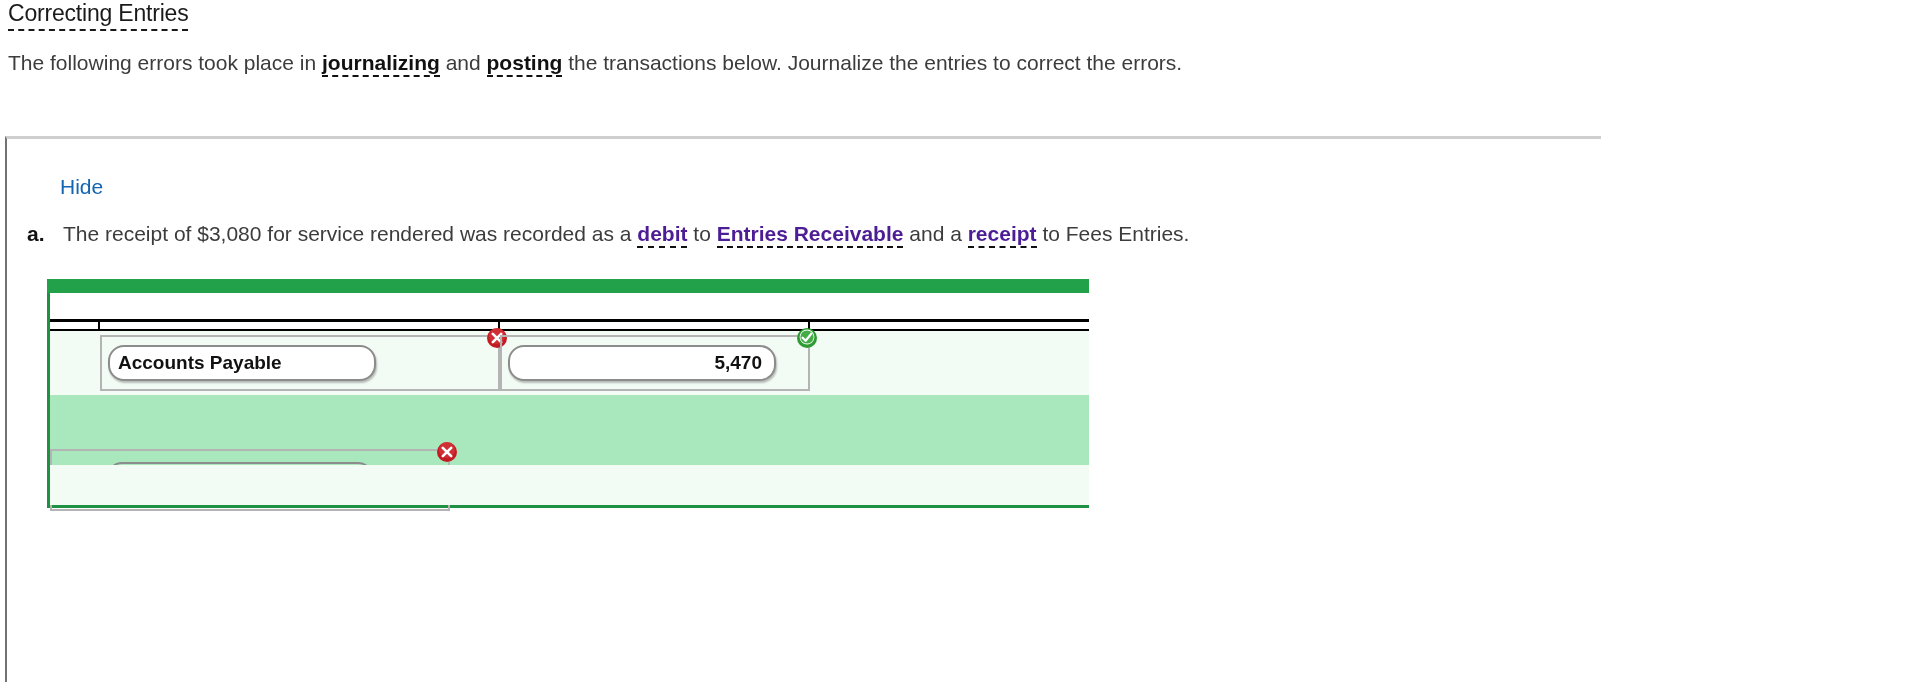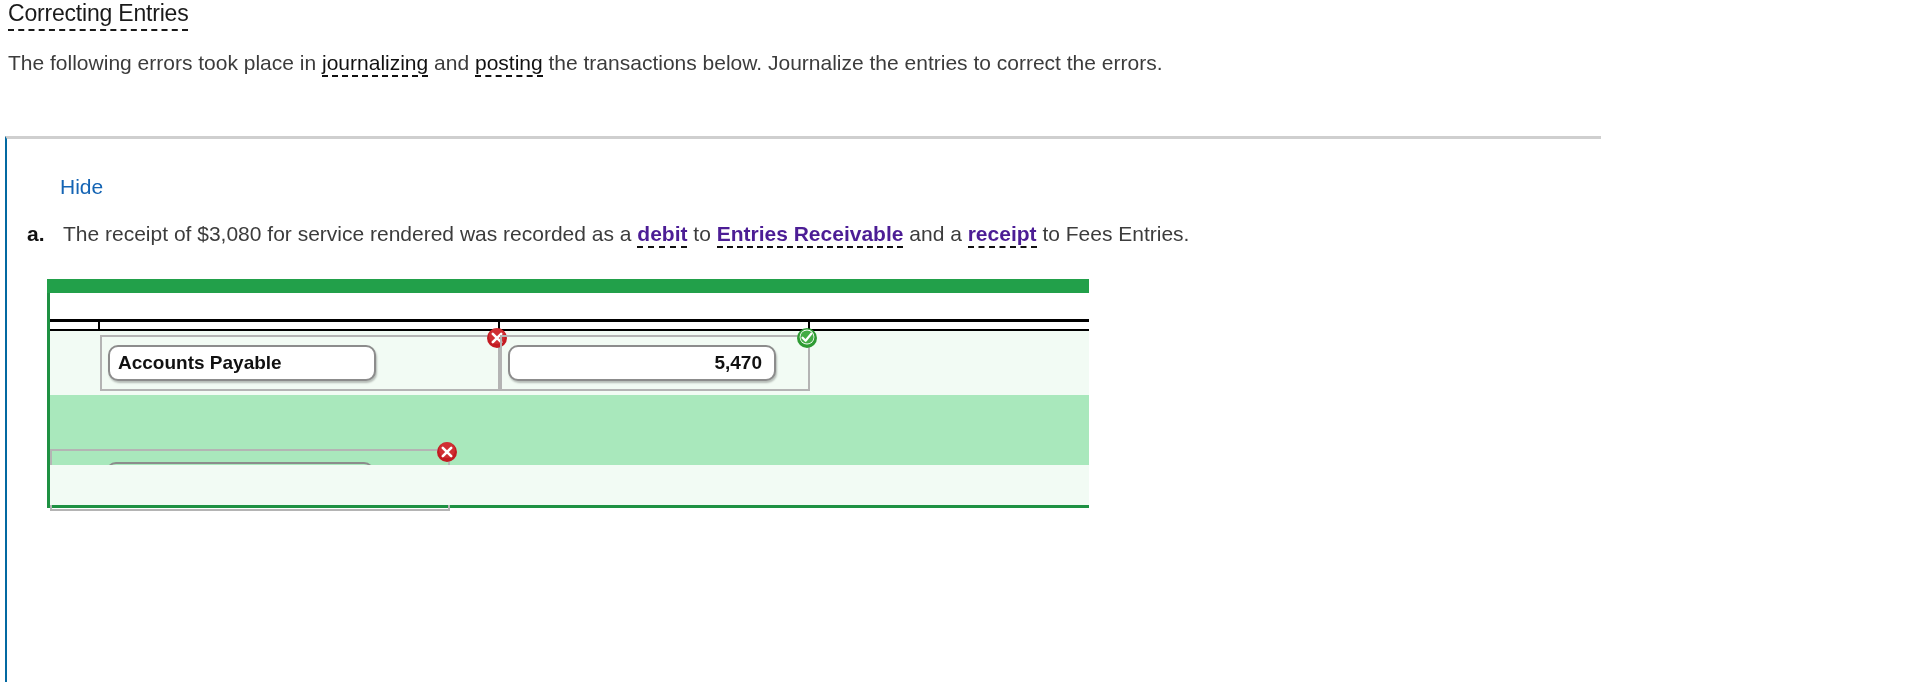--- a/index.html
+++ b/index.html
@@ -36,34 +36,34 @@
     position: absolute;
     left: 8px;
     top: 50px;
     font-size: 21px;
     line-height: 26px;
     color: #3c3c3c;
     white-space: nowrap;
   }
   .intro b {
     color: #111;
-    font-weight: normal;
+    font-weight: bold;
     border-bottom: 2px dashed #111;
     padding-bottom: 1px;
   }
 
   
   .panel {
     position: absolute;
     left: 5px;
     top: 136px;
     width: 1596px;
     height: 546px;
     border-top: 3px solid #cfcfcf;
-    border-left: 2px solid #0369a1;
+    border-left: 2px solid #737373;
     box-sizing: border-box;
     background: #fff;
   }
 
   .hide-link {
     position: absolute;
     left: 53px;
     top: 36px;
     font-size: 21px;
     color: #1464b4;
@@ -151,21 +151,21 @@
     box-sizing: border-box;
     height: 56px;
     display: flex;
     align-items: center;
     padding: 0 6px;
   }
   .jrow.r2 .cellbox { height: 62px; }
 
   .field {
     border: 2px solid #8c8c8c;
-    border-radius: 10px;
+    border-radius: 16px;
     background: #ffffff;
     height: 36px;
     display: flex;
     align-items: center;
     padding: 16px 8px;
     box-sizing: border-box;
     font-size: 19px;
     font-weight: bold;
     color: #111;
     box-shadow: 1px 2px 2px rgba(0,0,0,0.25);

